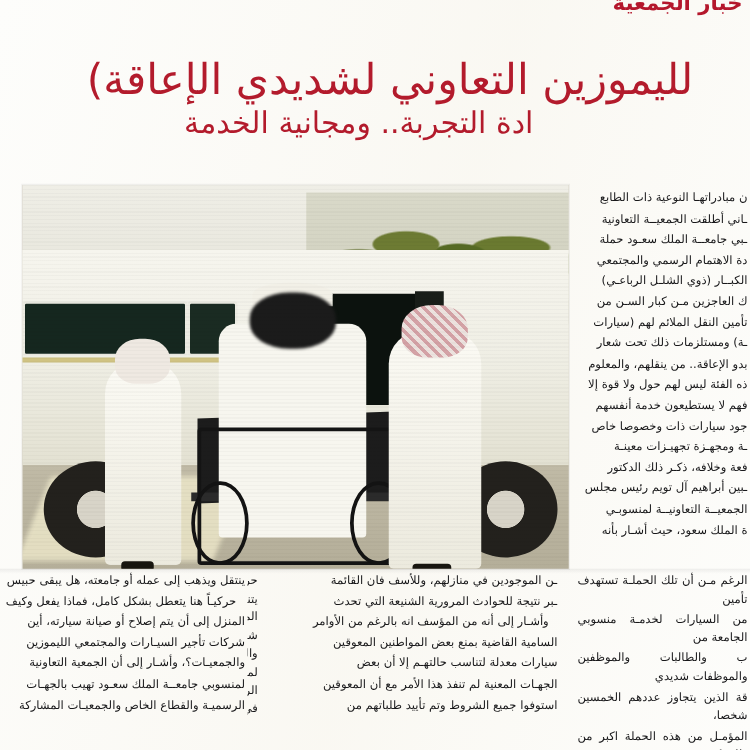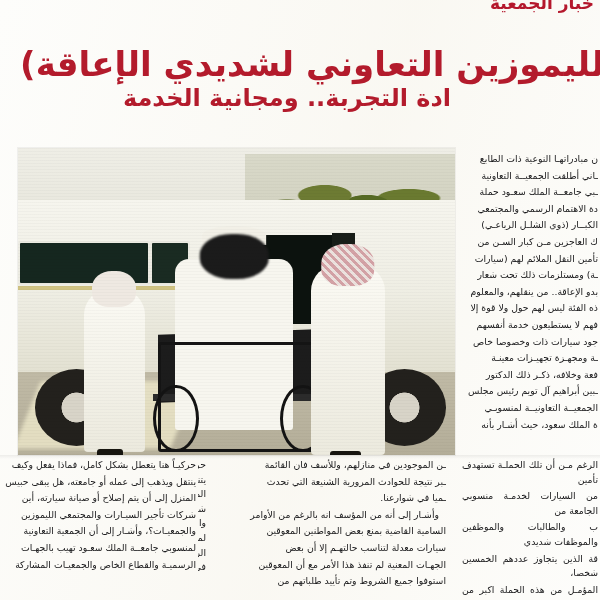--- a/index.html
+++ b/index.html
@@ -40,21 +40,21 @@
     white-space:nowrap;
   }
 
   
   #headline{
     position:absolute;
     top:47px; left:0; right:0;
     direction:rtl;
     text-align:center;
     color:#b31b2c;
-    font-weight:bold;
+    font-weight:normal;
     line-height:1.02;
     white-space:nowrap;
   }
   #headline .l1{
     display:block;
     font-size:34px;
     letter-spacing:-0.5px;
     transform:scaleX(1.0);
     margin-right:-24px;
   }
@@ -325,42 +325,41 @@
     <p style="text-indent:0">من السيارات لخدمـة منسوبي الجامعة من</p>
     <p style="text-indent:0">ب والطالبات والموظفين والموظفات شديدي</p>
     <p style="text-indent:0">قة الذين يتجاوز عددهم الخمسين شخصا،</p>
     <p style="text-indent:0">المؤمـل من هذه الحملة اكبر من ذلك بكثير</p>
 
   </div>
 
   <div class="col" id="col-bottom-mid">
     <p>ـن الموجودين في منازلهم، وللأسف فان القائمة</p>
     <p style="text-indent:0">ـبر نتيجة للحوادث المرورية الشنيعة التي تحدث</p>
-    <p style="text-indent:0;text-align-last:right">ـميا في شوارعنا.</p>
     <p>وأشـار إلى أنه من المؤسف انه بالرغم من الأوامر</p>
     <p style="text-indent:0">السامية القاضية بمنع بعض المواطنين المعوقين</p>
     <p style="text-indent:0">سيارات معدلة لتناسب حالتهـم إلا أن بعض</p>
     <p style="text-indent:0">الجهـات المعنية لم تنفذ هذا الأمر مع أن المعوقين</p>
     <p style="text-indent:0">استوفوا جميع الشروط وتم تأييد طلباتهم من</p>
   </div>
 
   <div id="sliver-mid">
     <p style="margin:0">حر</p>
     <p style="margin:0">يتنق</p>
     <p style="margin:0">المذ</p>
     <p style="margin:0">شـ</p>
     <p style="margin:0">والح</p>
     <p style="margin:0">لمنـ</p>
     <p style="margin:0">الرب</p>
     <p style="margin:0">في</p>
   </div>
 
   <div class="col" id="col-bottom-left">
+    <p style="text-indent:0">ينتقل ويذهب إلى عمله أو جامعته، هل يبقى حبيس</p>
     <p>حركيـاً هنا يتعطل بشكل كامل، فماذا يفعل وكيف</p>
-    <p style="text-indent:0">ينتقل ويذهب إلى عمله أو جامعته، هل يبقى حبيس</p>
     <p style="text-indent:0">المنزل إلى أن يتم إصلاح أو صيانة سيارته، أين</p>
     <p style="text-indent:0">شركات تأجير السيـارات والمجتمعي الليموزين</p>
     <p style="text-indent:0">والجمعيـات؟، وأشـار إلى أن الجمعية التعاونية</p>
     <p style="text-indent:0">لمنسوبي جامعــة الملك سعـود تهيب بالجهـات</p>
     <p style="text-indent:0">الرسميـة والقطاع الخاص والجمعيـات المشاركة</p>
   </div>
 
 </div>
 
 </body></html>

